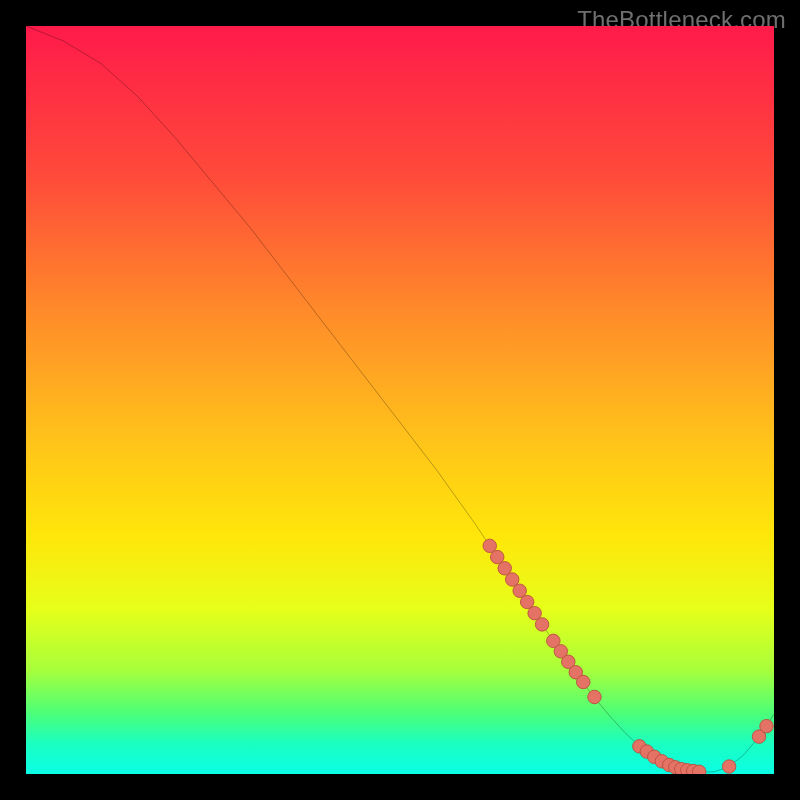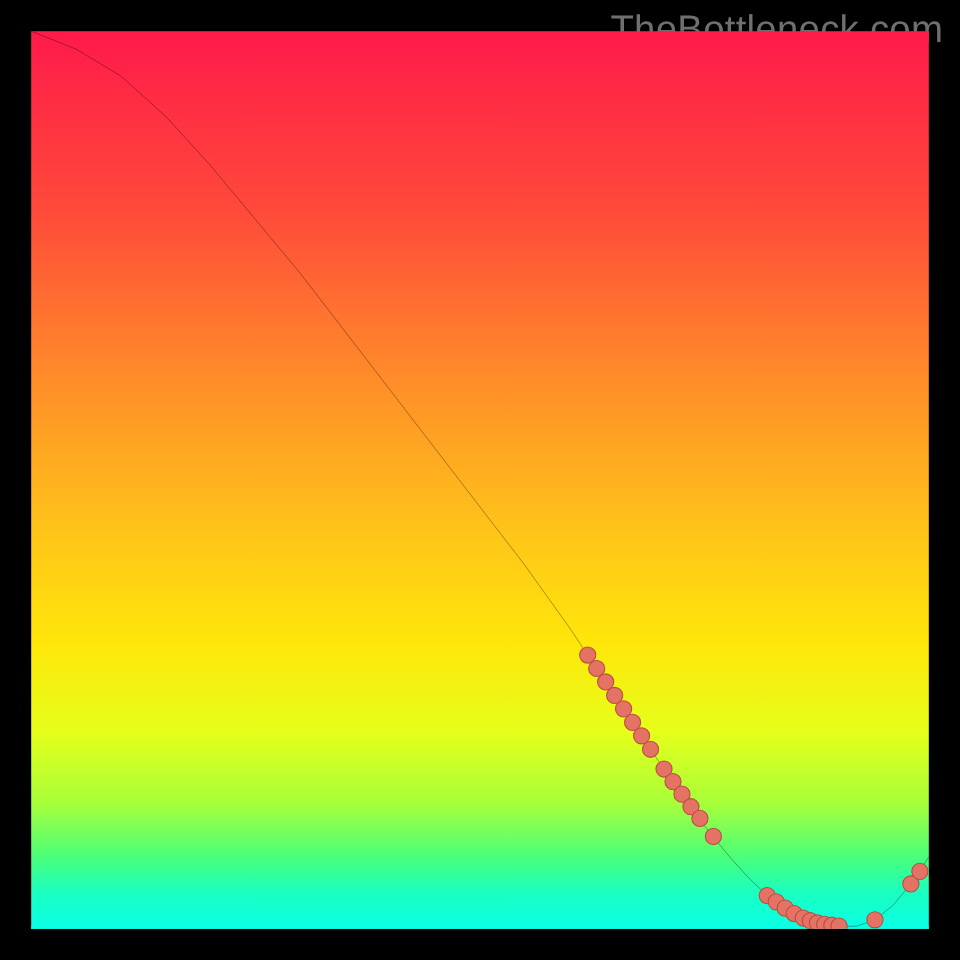--- a/index.html
+++ b/index.html
@@ -15,21 +15,21 @@
     position: relative;
     width: 800px;
     height: 800px;
     background: #000;
   }
   .watermark {
     position: absolute;
     top: 6px;
     right: 14px;
     color: #6f6f6f;
-    font-size: 32px;
+    font-size: 24px;
     font-weight: 500;
     letter-spacing: 0.2px;
     user-select: none;
   }
   .plot {
     position: absolute;
     left: 26px;
     top: 26px;
     width: 748px;
     height: 748px;

